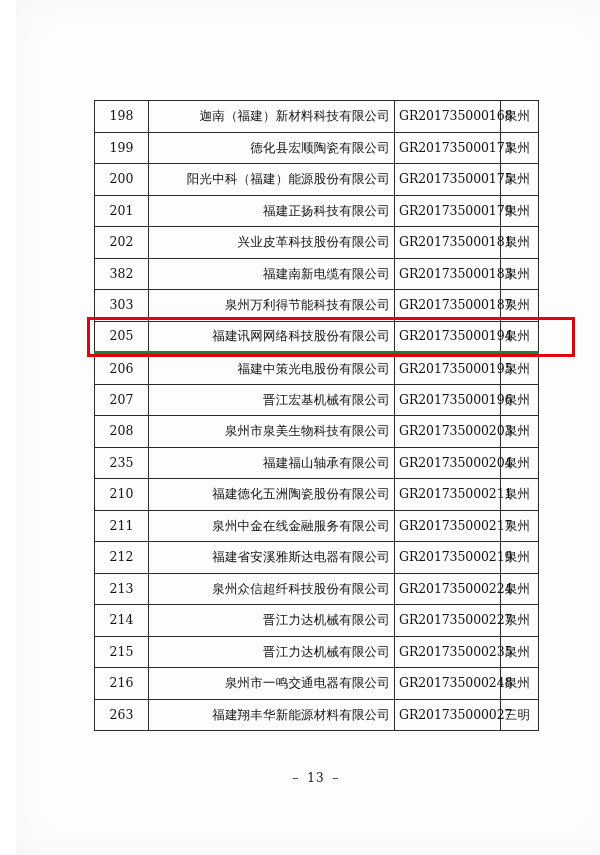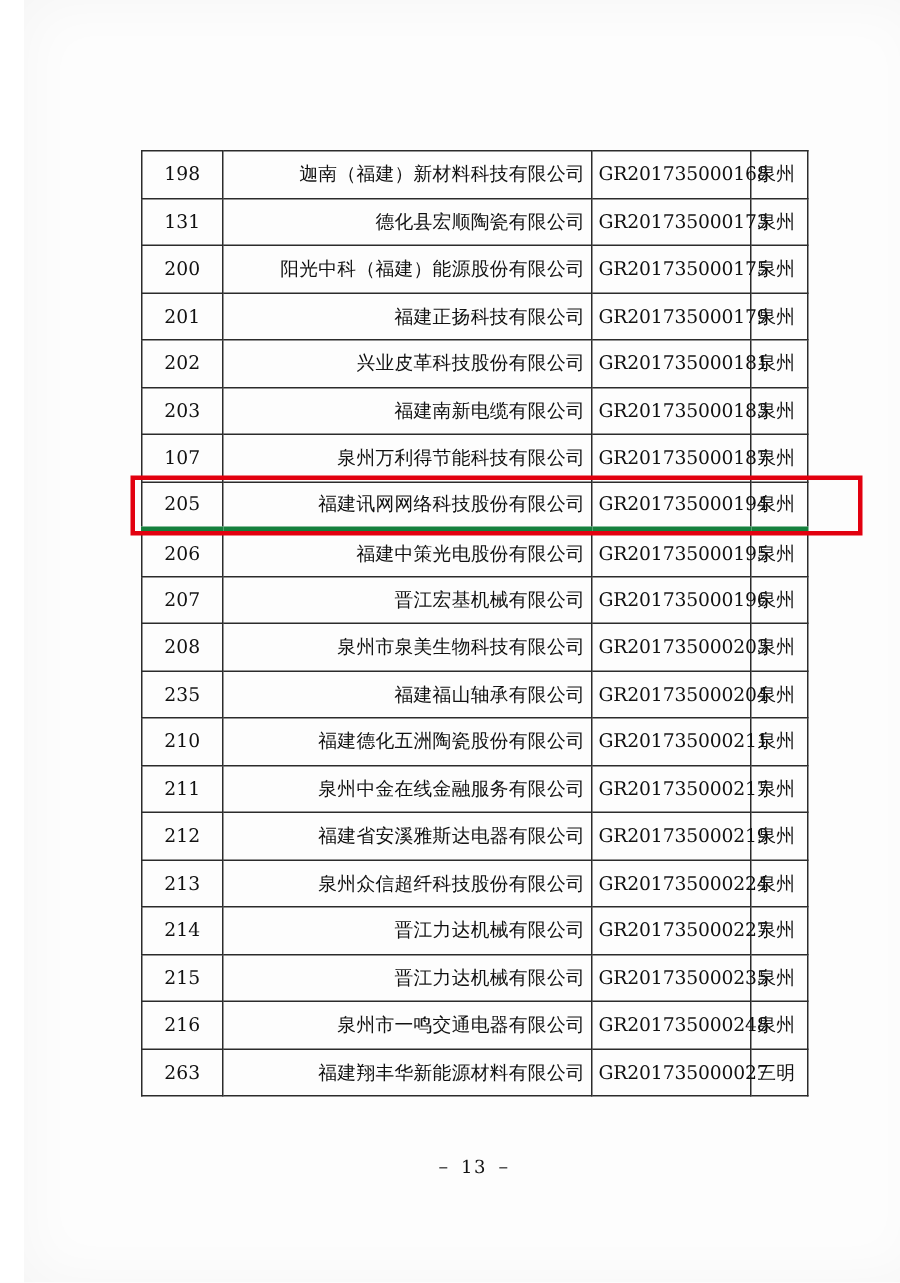--- a/index.html
+++ b/index.html
@@ -103,21 +103,21 @@
   <div class="table-wrap">
     <table class="doc-table">
       <tbody>
           <tr>
             <td class="col-idx">198</td>
             <td class="col-name">迦南（福建）新材料科技有限公司</td>
             <td class="col-code">GR201735000168</td>
             <td class="col-city">泉州</td>
           </tr>
           <tr>
-            <td class="col-idx">131</td>
+            <td class="col-idx">199</td>
             <td class="col-name">德化县宏顺陶瓷有限公司</td>
             <td class="col-code">GR201735000173</td>
             <td class="col-city">泉州</td>
           </tr>
           <tr>
             <td class="col-idx">200</td>
             <td class="col-name">阳光中科（福建）能源股份有限公司</td>
             <td class="col-code">GR201735000175</td>
             <td class="col-city">泉州</td>
           </tr>
@@ -127,27 +127,27 @@
             <td class="col-code">GR201735000179</td>
             <td class="col-city">泉州</td>
           </tr>
           <tr>
             <td class="col-idx">202</td>
             <td class="col-name">兴业皮革科技股份有限公司</td>
             <td class="col-code">GR201735000181</td>
             <td class="col-city">泉州</td>
           </tr>
           <tr>
-            <td class="col-idx">203</td>
+            <td class="col-idx">382</td>
             <td class="col-name">福建南新电缆有限公司</td>
             <td class="col-code">GR201735000183</td>
             <td class="col-city">泉州</td>
           </tr>
           <tr>
-            <td class="col-idx">107</td>
+            <td class="col-idx">303</td>
             <td class="col-name">泉州万利得节能科技有限公司</td>
             <td class="col-code">GR201735000187</td>
             <td class="col-city">泉州</td>
           </tr>
           <tr class="highlight-row">
             <td class="col-idx">205</td>
             <td class="col-name">福建讯网网络科技股份有限公司</td>
             <td class="col-code">GR201735000194</td>
             <td class="col-city">泉州</td>
           </tr>

